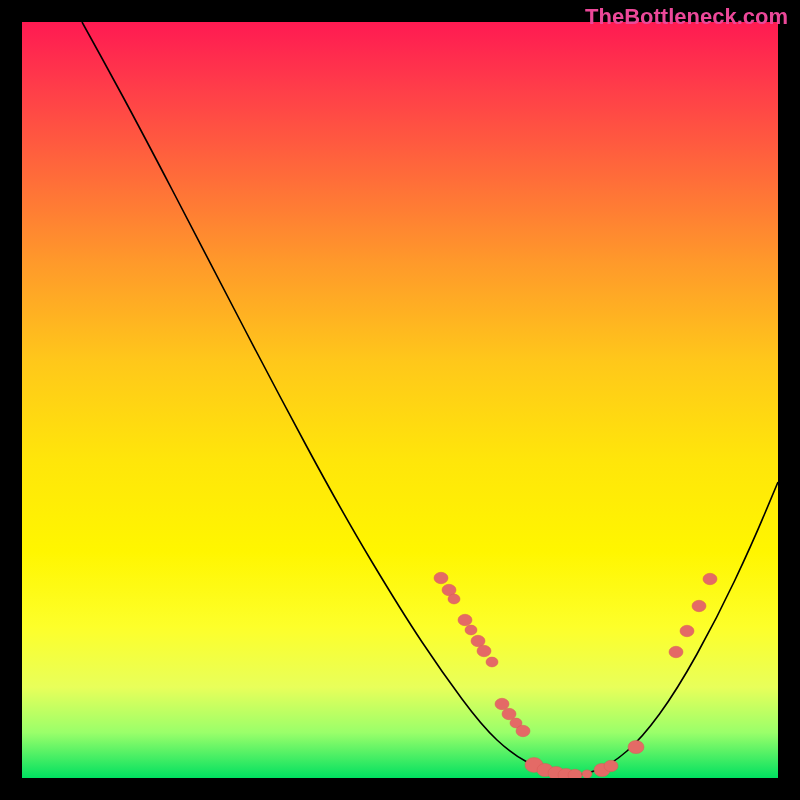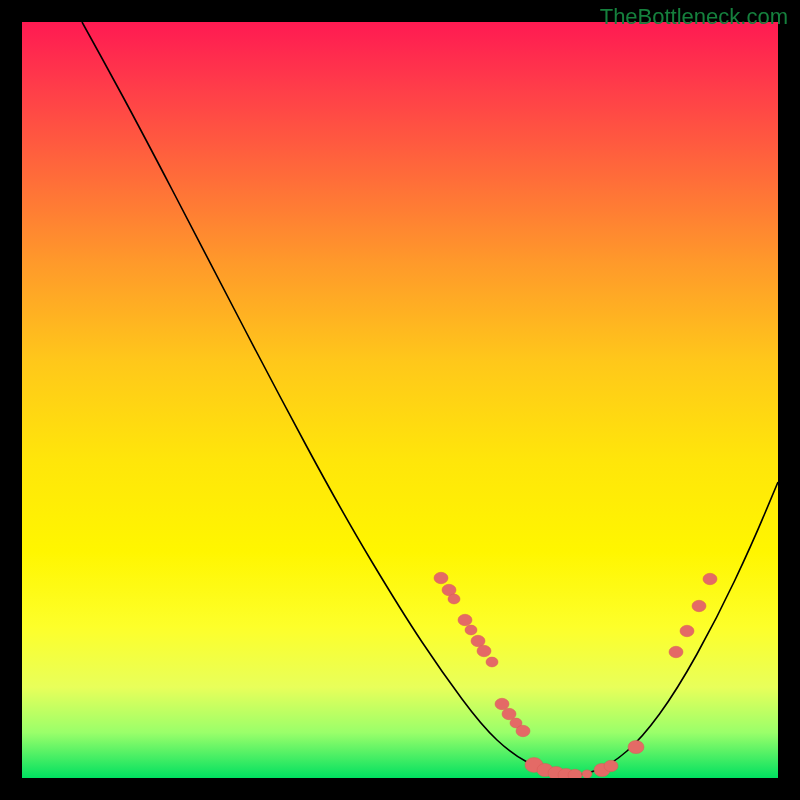--- a/index.html
+++ b/index.html
@@ -7,23 +7,23 @@
     width: 800px;
     height: 800px;
     background: #000;
     position: relative;
     font-family: Arial, sans-serif;
   }
   .watermark {
     position: absolute;
     top: 4px;
     right: 12px;
-    color: #15803d;
+    color: #ec4899;
     font-size: 22px;
-    font-weight: normal;
+    font-weight: bold;
     z-index: 10;
   }
   .plot-area {
     position: absolute;
     left: 22px;
     top: 22px;
     width: 756px;
     height: 756px;
     overflow: hidden;
   }

